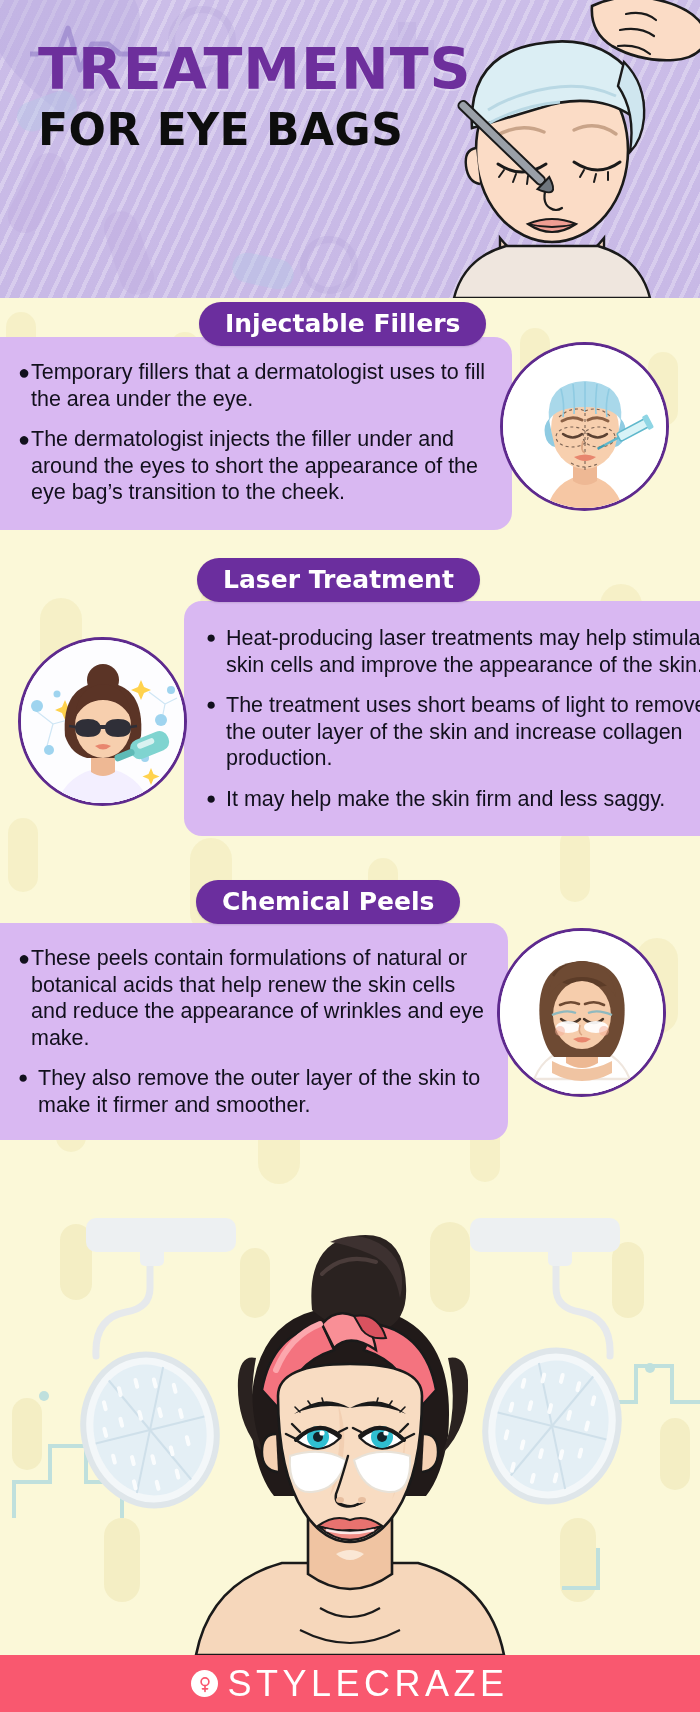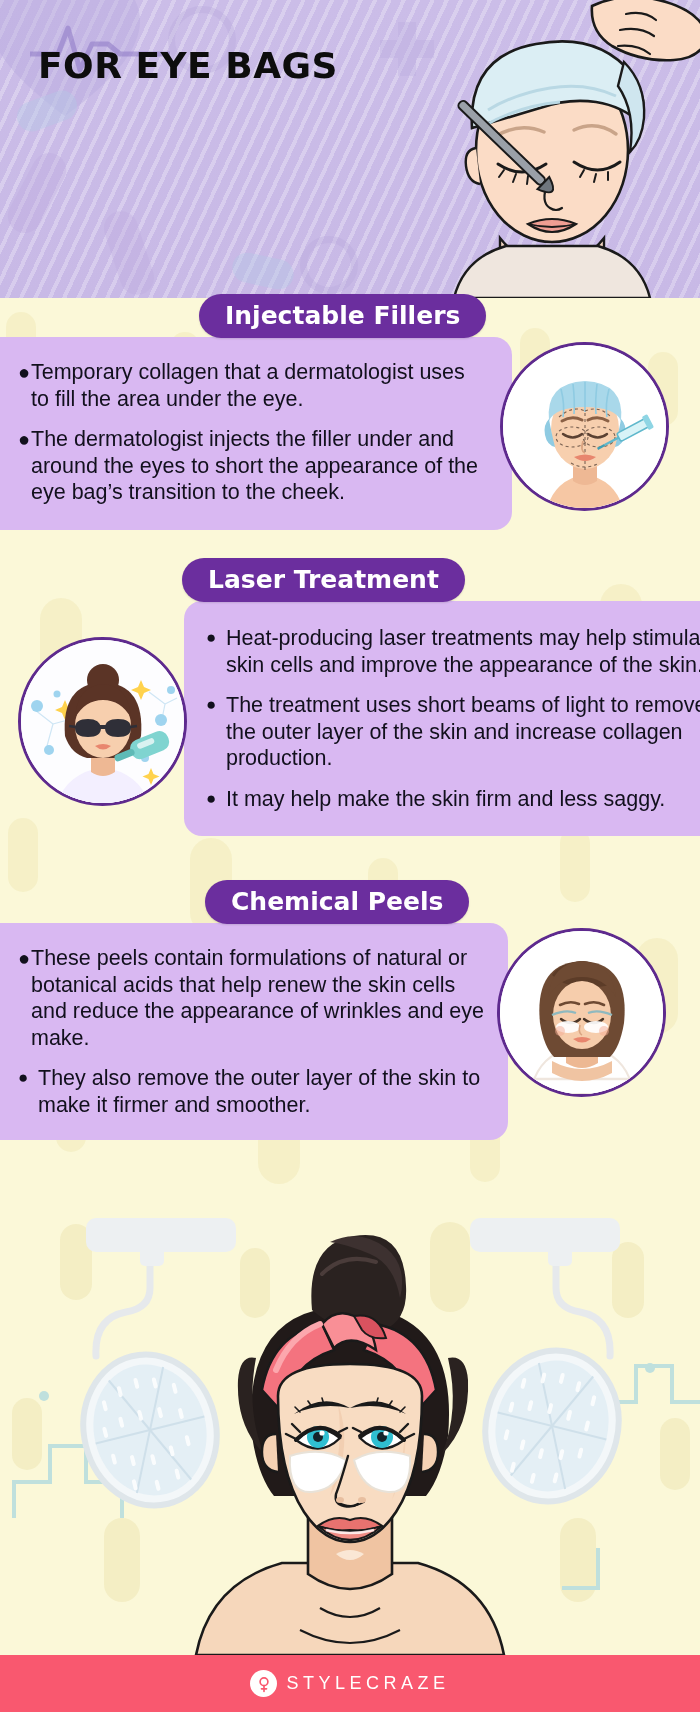--- a/index.html
+++ b/index.html
@@ -63,21 +63,21 @@
     line-height:.98;
     letter-spacing:1px;
     margin:0;
     text-shadow:0 2px 0 rgba(255,255,255,.25);
   }
   .t-line2{margin-top:4px;}
   .t-line3{
     font-family:"DejaVu Sans", sans-serif;
     font-weight:bold;
     color:#0d0d0d;
-    font-size:36px;
+    font-size:44px;
     letter-spacing:.5px;
     margin:10px 0 0 0;
     line-height:1;
   }
 
   
   .hdr-model{position:absolute;right:-8px;top:0;width:320px;height:298px;}
 
   
   .body-bg{
@@ -162,21 +162,21 @@
     gap:9px;
     z-index:20;
   }
   .logo-mark{
     width:27px;height:27px;border-radius:50%;background:#ffffff;
     display:flex;align-items:center;justify-content:center;
   }
   .logo-text{
     color:#ffffff;
     font-family:"Liberation Sans", sans-serif;
-    font-size:18px;
+    font-size:36px;
     font-weight:500;
     letter-spacing:4.5px;
   }
 </style>
 </head>
 <body>
 
 <div class="page">
 
   <div class="header">
@@ -241,20 +241,21 @@
         </g>
 
         <g transform="rotate(44 150 180)">
           <rect x="40" y="174" width="116" height="9" rx="4" fill="#9aa0a8" stroke="#1a1a1a" stroke-width="2"></rect>
           <path d="M156 170 q24 8 0 17 z" fill="#6f767e" stroke="#1a1a1a" stroke-width="2"></path>
         </g>
       </g>
     </svg>
 
     <div class="title-wrap">
+      <div class="t-line2">TREATMENTS</div>
       <div class="t-line3">FOR EYE BAGS</div>
     </div>
   </div>
 
   <div class="body-bg">
     <div class="bgpill" style="left:6px;top:14px;"></div>
     <div class="bgpill" style="left:170px;top:34px;"></div>
     <div class="bgpill wide" style="left:352px;top:6px;"></div>
     <div class="bgpill" style="left:520px;top:30px;"></div>
     <div class="bgpill" style="left:648px;top:54px;"></div>
@@ -267,27 +268,27 @@
     <div class="bgpill" style="left:368px;top:560px;"></div>
     <div class="bgpill" style="left:560px;top:530px;"></div>
     <div class="bgpill wide" style="left:120px;top:640px;"></div>
     <div class="bgpill" style="left:330px;top:660px;"></div>
     <div class="bgpill wide" style="left:636px;top:640px;"></div>
     <div class="bgpill" style="left:56px;top:780px;"></div>
     <div class="bgpill wide" style="left:258px;top:790px;"></div>
     <div class="bgpill" style="left:470px;top:810px;"></div>
   </div>
 
-  <div class="pill" style="left:199px;top:294px;">Injectable Fillers</div>
+  <div class="pill" style="left:199px;top:302px;">Injectable Fillers</div>
 
   <div class="card tight" style="left:0;top:337px;width:470px;padding:22px 24px 24px 18px;border-radius:0 18px 18px 0;">
     <ul>
       <li>
         <span class="bull">●</span>
-        <span class="txt">Temporary collagen that a dermatologist uses to fill the area under the eye.</span>
+        <span class="txt">Temporary fillers that a dermatologist uses to fill the area under the eye.</span>
       </li>
       <li>
         <span class="bull">●</span>
         <span class="txt">The dermatologist injects the filler under and around the eyes to short the appearance of the eye bag’s transition to the cheek.</span>
       </li>
     </ul>
   </div>
 
   <div class="iconcircle" style="left:500px;top:342px;width:163px;height:163px;">
     <svg viewBox="0 0 163 163">
@@ -330,21 +331,21 @@
 
       <g transform="rotate(-28 120 92)">
         <rect x="116" y="86" width="34" height="9" rx="2" fill="#d8f3f7" stroke="#5fb8cc" stroke-width="1.6"></rect>
         <rect x="146" y="83" width="6" height="15" rx="1.5" fill="#8ed5e4"></rect>
         <path d="M116 90.5 l-16 0" stroke="#5fb8cc" stroke-width="2.4"></path>
         <path d="M100 90.5 l-8 0" stroke="#3f9fb5" stroke-width="2.4"></path>
       </g>
     </svg>
   </div>
 
-  <div class="pill" style="left:182px;top:558px;">Laser Treatment</div>
+  <div class="pill" style="left:197px;top:558px;">Laser Treatment</div>
 
   <div class="card loose" style="left:184px;top:601px;width:516px;padding:24px 22px 24px 22px;border-radius:18px 0 0 18px;">
     <ul>
       <li>
         <span class="bull">●</span>
         <span class="txt">Heat-producing laser treatments may help stimulate skin cells and improve the appearance of the skin.</span>
       </li>
       <li>
         <span class="bull">●</span>
         <span class="txt">The treatment uses short beams of light to remove the outer layer of the skin and increase collagen production.</span>
@@ -402,21 +403,21 @@
       <path d="M74 106 q8 -4 16 0 q-8 7 -16 0 z" fill="#e8866e"></path>
 
       <g transform="rotate(-22 126 104)">
         <rect x="108" y="96" width="40" height="20" rx="9" fill="#7fd4d0"></rect>
         <rect x="116" y="100" width="18" height="6" rx="3" fill="#ffffff" opacity=".7"></rect>
         <path d="M108 106 l-14 0" stroke="#5ebab6" stroke-width="7" stroke-linecap="round"></path>
       </g>
     </svg>
   </div>
 
-  <div class="pill" style="left:205px;top:880px;">Chemical Peels</div>
+  <div class="pill" style="left:196px;top:880px;">Chemical Peels</div>
 
   <div class="card" style="left:0;top:923px;width:470px;padding:22px 20px 22px 18px;border-radius:0 18px 18px 0;">
     <ul>
       <li class="b-tight" style="padding-left:13px;position:relative;color:#12101d;font-size:21.5px;line-height:26.5px;margin-bottom:14px;">
         <span class="bull" style="position:absolute;left:0;top:0;font-size:20px;line-height:26.5px;">●</span>
         <span class="txt">These peels contain formulations of natural or botanical acids that help renew the skin cells and reduce the appearance of wrinkles and eye make.</span>
       </li>
       <li class="b-loose" style="padding-left:20px;position:relative;color:#12101d;font-size:21.5px;line-height:26.5px;">
         <span class="bull" style="position:absolute;left:0;top:0;font-size:17px;line-height:26.5px;">●</span>
         <span class="txt">They also remove the outer layer of the skin to make it firmer and smoother.</span>

